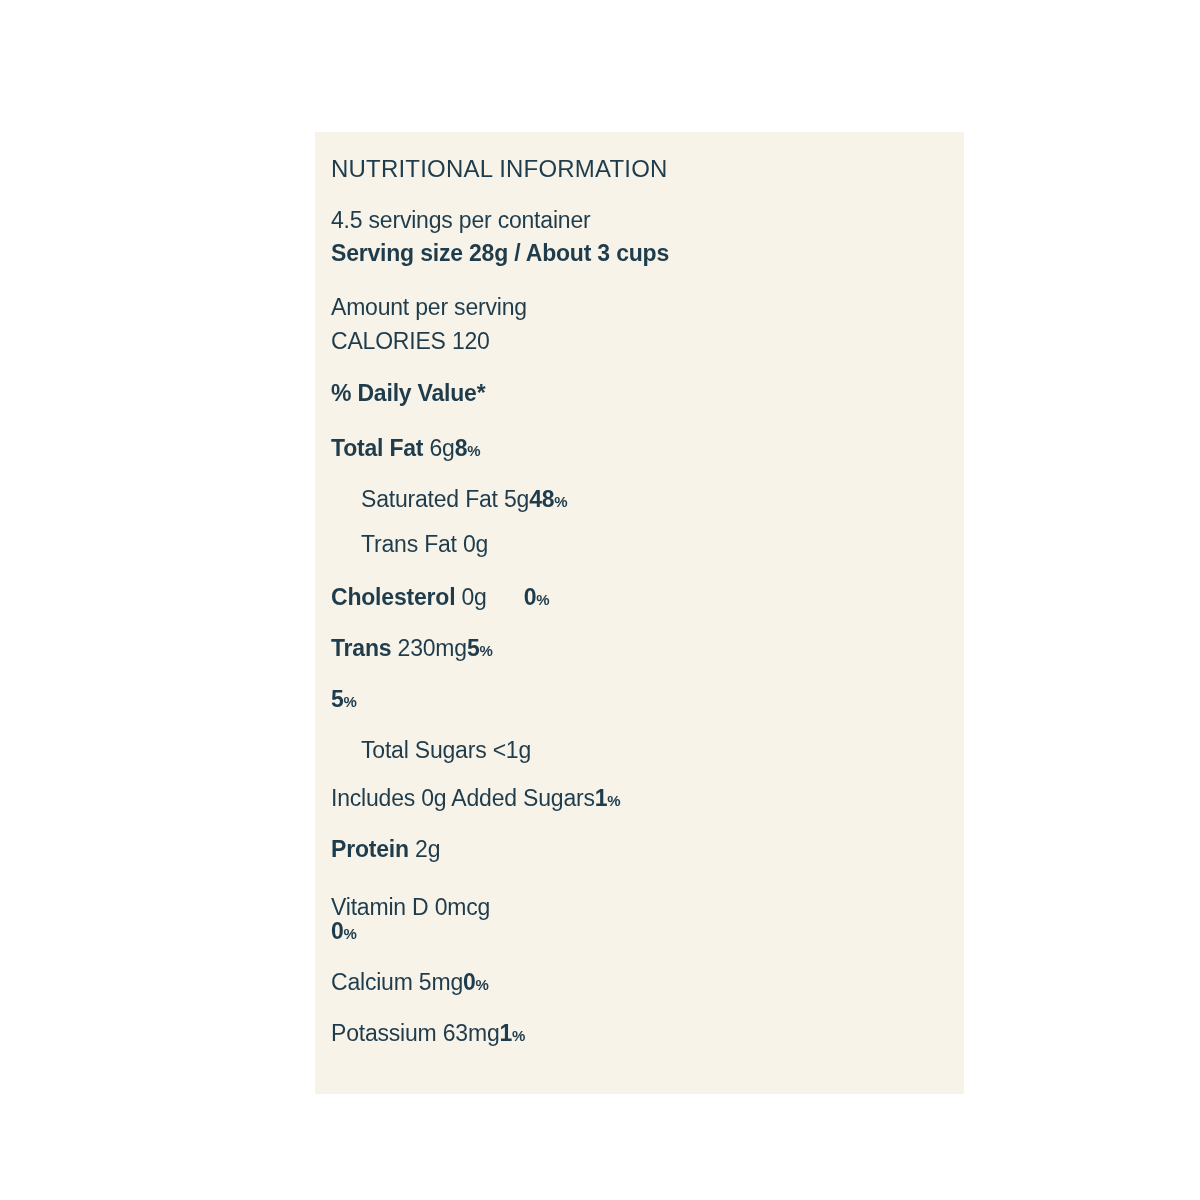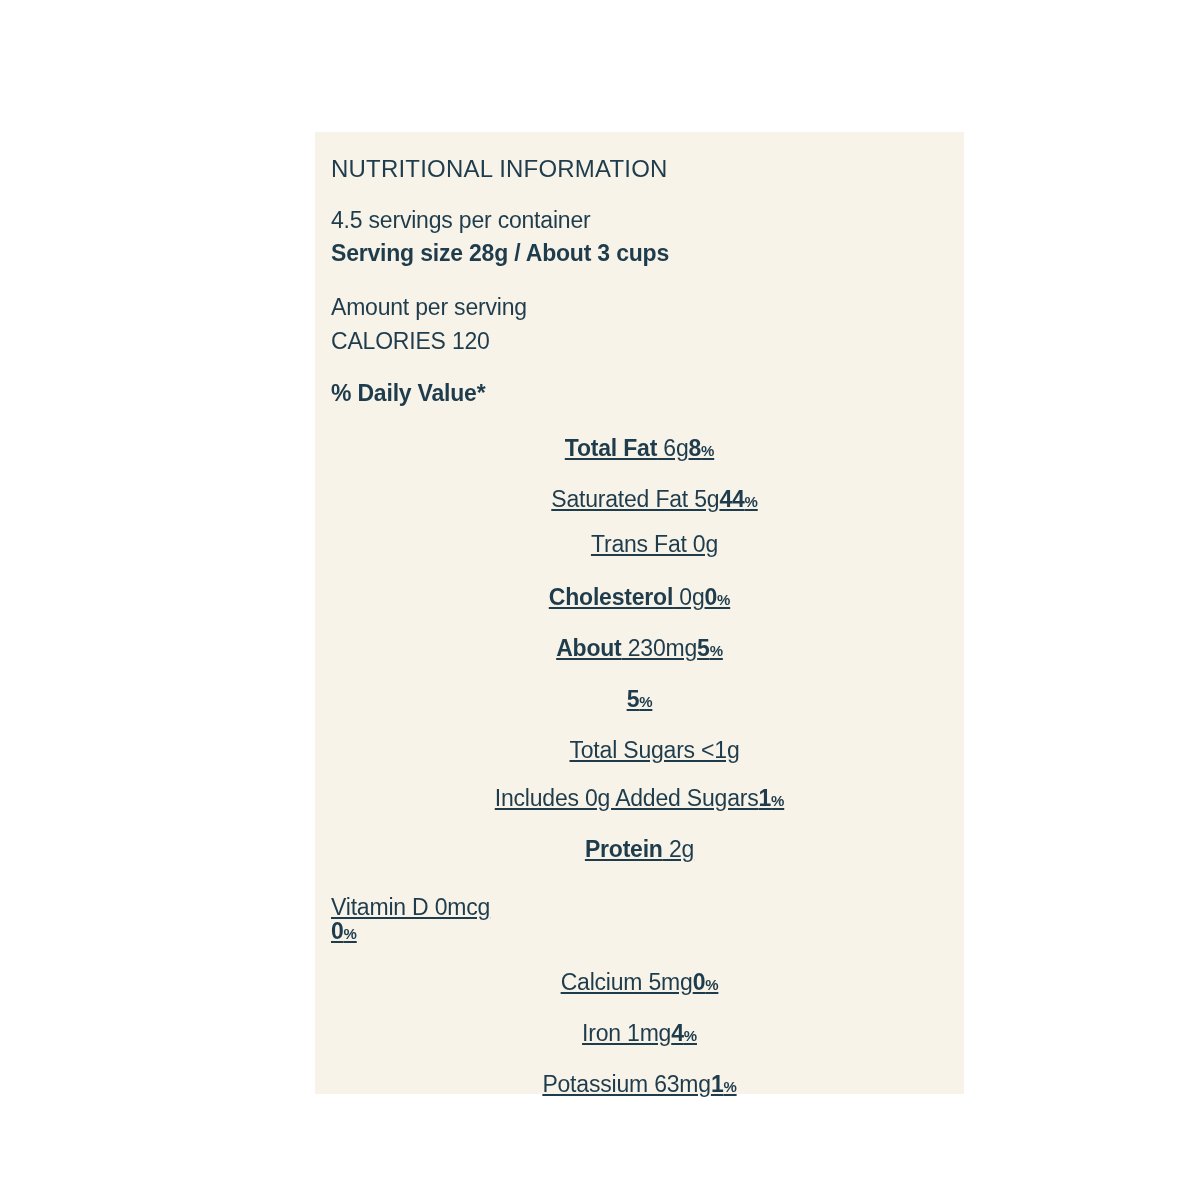--- a/index.html
+++ b/index.html
@@ -41,28 +41,27 @@
     line-height: 34px;
   }
   .dv-header {
     margin-top: 23px;
     line-height: 24px;
     font-weight: 700;
   }
   .rows { margin-top: 31px; }
   .row {
     display: flex;
-    justify-content: center;
+    justify-content: flex-start;
     align-items: baseline;
     line-height: 24px;
-    text-decoration: underline;
   }
   .row + .row { margin-top: 24px; }
   .row.gap-sm { margin-top: 18px; }
-  .row.gap-lg { margin-top: 29px; }
+  .row.gap-lg { margin-top: 29px; gap: 37px; }
   .row.gap-xl { margin-top: 34px; flex-direction: column; }
   .row.indent .lbl { padding-left: 30px; }
   .lbl b { font-weight: 700; }
   .val { font-weight: 700; white-space: nowrap; }
   .val .num { font-size: 23px; }
   .val .pct { font-size: 15px; }
 </style>
 </head>
 <body>
 
@@ -81,32 +80,32 @@
 
   <div class="dv-header">% Daily Value*</div>
 
   <div class="rows">
       <div class="row">
         <span class="lbl"><b>Total Fat</b> 6g</span>
         <span class="val"><span class="num">8</span><span class="pct">%</span></span>
       </div>
       <div class="row indent">
         <span class="lbl">Saturated Fat 5g</span>
-        <span class="val"><span class="num">44</span><span class="pct">%</span></span>
+        <span class="val"><span class="num">48</span><span class="pct">%</span></span>
       </div>
       <div class="row indent gap-sm">
         <span class="lbl">Trans Fat 0g</span>
         <span class="val"></span>
       </div>
       <div class="row gap-lg">
         <span class="lbl"><b>Cholesterol</b> 0g</span>
         <span class="val"><span class="num">0</span><span class="pct">%</span></span>
       </div>
       <div class="row">
-        <span class="lbl"><b>About</b> 230mg</span>
+        <span class="lbl"><b>Trans</b> 230mg</span>
         <span class="val"><span class="num">5</span><span class="pct">%</span></span>
       </div>
       <div class="row">
         <span class="val"><span class="num">5</span><span class="pct">%</span></span>
       </div>
       <div class="row indent">
         <span class="lbl">Total Sugars &lt;1g</span>
         <span class="val"></span>
       </div>
       <div class="row">
@@ -119,21 +118,17 @@
       </div>
       <div class="row gap-xl">
         <span class="lbl">Vitamin D 0mcg</span>
         <span class="val"><span class="num">0</span><span class="pct">%</span></span>
       </div>
       <div class="row">
         <span class="lbl">Calcium 5mg</span>
         <span class="val"><span class="num">0</span><span class="pct">%</span></span>
       </div>
       <div class="row">
-        <span class="lbl">Iron 1mg</span>
-        <span class="val"><span class="num">4</span><span class="pct">%</span></span>
-      </div>
-      <div class="row">
         <span class="lbl">Potassium 63mg</span>
         <span class="val"><span class="num">1</span><span class="pct">%</span></span>
       </div>
     </div>
 </div>
 
 </body></html>

